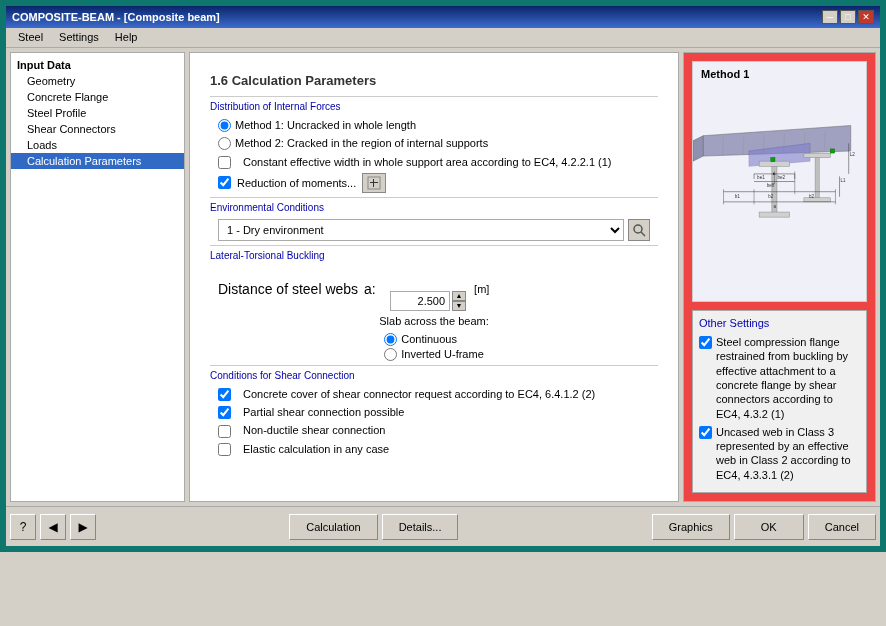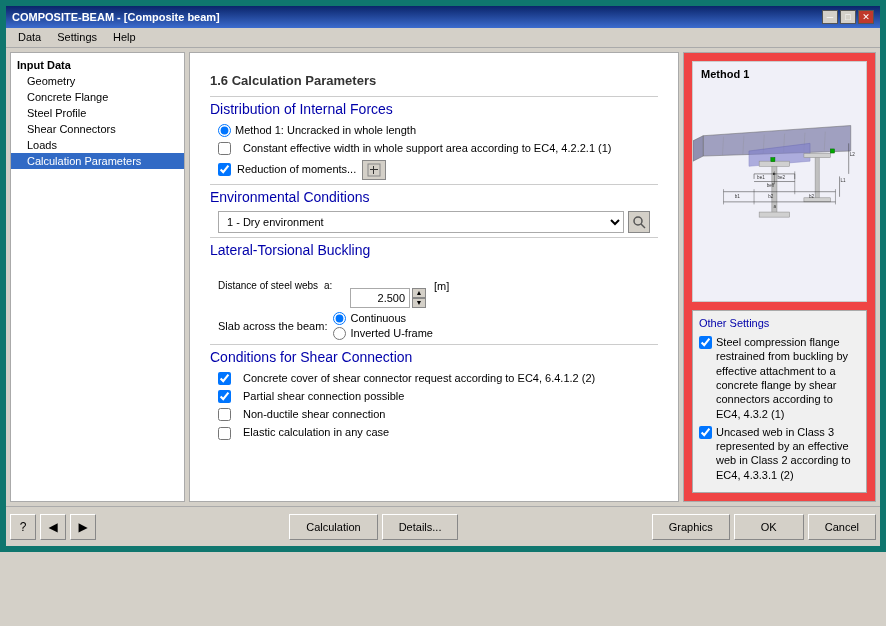--- a/index.html
+++ b/index.html
@@ -24,46 +24,46 @@
 
     .main-panel { flex: 1; display: flex; flex-direction: column; gap: 4px; }
 
     .calc-area { flex: 1; display: flex; gap: 4px; }
 
     .left-panel { width: 490px; background: white; border: 1px solid #aaa; padding: 20px; overflow-y: auto; }
     .right-panel { flex: 1; background: #ef4444; border: 1px solid #aaa; padding: 8px; display: flex; flex-direction: column; gap: 8px; }
 
     .panel-title { font-size: 13px; font-weight: bold; color: #333; margin-bottom: 8px; border-bottom: none; }
 
-    .section-title { font-size: 14px; color: #0000aa; font-weight: normal; margin-bottom: 6px; margin-top: 4px; border-top: 1px solid #ccc; padding-top: 4px; }
+    .section-title { font-size: 10px; color: #0000aa; font-weight: normal; margin-bottom: 6px; margin-top: 4px; border-top: 1px solid #ccc; padding-top: 4px; }
 
     .radio-group { display: flex; flex-direction: column; gap: 4px; margin-left: 8px; }
     .radio-option { display: flex; align-items: flex-start; gap: 4px; }
     .radio-option input[type=radio] { margin-top: 1px; flex-shrink: 0; }
     .radio-label { font-size: 11px; line-height: 1.3; }
 
     .checkbox-row { display: flex; align-items: center; gap: 12px; margin: 4px 8px; }
     .checkbox-row input[type=checkbox] { margin-top: 1px; flex-shrink: 0; }
     .checkbox-label { font-size: 11px; line-height: 1.3; }
 
     .reduction-row { display: flex; align-items: center; gap: 6px; margin: 4px 8px; }
     .reduction-btn { width: 24px; height: 20px; background: #d4d0c8; border: 1px solid #888; cursor: pointer; display: flex; align-items: center; justify-content: center; font-size: 11px; }
 
     .env-row { display: flex; align-items: center; gap: 4px; margin: 4px 8px; }
     .env-select { flex: 1; height: 22px; border: 1px solid #aaa; background: white; font-size: 11px; padding: 0 4px; }
     .env-btn { width: 22px; height: 22px; background: #d4d0c8; border: 1px solid #888; cursor: pointer; display: flex; align-items: center; justify-content: center; }
     .lt-row { display: flex; align-items: center; gap: 6px; margin: 4px 8px; }
-    .lt-label { font-size: 10px; min-width: 80px; }
+    .lt-label { font-size: 14px; min-width: 80px; }
     .lt-input-group { display: flex; align-items: flex-start; gap: 2px; margin-top: 24px; }
     .lt-input { width: 60px; height: 20px; border: 1px solid #aaa; font-size: 11px; padding: 0 4px; text-align: right; }
     .spinner { display: flex; flex-direction: column; }
     .spin-btn { width: 14px; height: 10px; background: #d4d0c8; border: 1px solid #888; cursor: pointer; font-size: 7px; display: flex; align-items: center; justify-content: center; line-height: 1; }
     .lt-unit { font-size: 11px; margin-left: 2px; }
 
-    .slab-row { display: flex; align-items: center; gap: 6px; margin: 4px 8px; }
+    .slab-row { display: flex; align-items: center; gap: 6px; margin: 4px 8px; flex-direction: column; }
     .slab-label { font-size: 11px; min-width: 80px; }
     .slab-radios { display: flex; flex-direction: column; gap: 2px; }
     .slab-radio { display: flex; align-items: center; gap: 4px; font-size: 11px; }
 
     .other-settings { border: 1px solid #aaa; padding: 6px; background: #f0f0f0; }
     .other-title { font-size: 11px; color: #0000aa; margin-bottom: 6px; }
     .other-cb { display: flex; align-items: flex-start; gap: 4px; margin-bottom: 4px; }
     .other-cb input[type=checkbox] { margin-top: 1px; flex-shrink: 0; }
     .other-cb-label { font-size: 11px; line-height: 1.3; }
 
@@ -83,21 +83,21 @@
   <div class="title-bar">
     <span class="title-bar-text">COMPOSITE-BEAM - [Composite beam]</span>
     <div class="title-bar-buttons">
       <div class="title-btn">─</div>
       <div class="title-btn">□</div>
       <div class="title-btn close">✕</div>
     </div>
   </div>
 
   <div class="menu-bar">
-    <div class="menu-item">Data</div>
+    <div class="menu-item">Steel</div>
     <div class="menu-item">Settings</div>
     <div class="menu-item">Help</div>
   </div>
 
   <div class="content">
 
     <div class="sidebar">
       <div class="sidebar-section">Input Data</div>
       <div class="sidebar-item">Geometry</div>
       <div class="sidebar-item">Concrete Flange</div>
@@ -111,20 +111,24 @@
       <div class="calc-area">
 
         <div class="left-panel">
           <div class="panel-title">1.6 Calculation Parameters</div>
 
           <div class="section-title">Distribution of Internal Forces</div>
           <div class="radio-group">
             <div class="radio-option">
               <input type="radio" name="method" checked="" style="">
               <span class="radio-label">Method 1: Uncracked in whole length</span>
+            </div>
+            <div class="radio-option">
+              <input type="radio" name="method" style="">
+              <span class="radio-label">Method 2: Cracked in the region of internal supports</span>
             </div>
           </div>
 
           <div class="checkbox-row">
             <input type="checkbox" style="">
             <span class="checkbox-label">Constant effective width in whole support area according to EC4, 4.2.2.1 (1)</span>
           </div>
 
           <div class="reduction-row">
             <input type="checkbox" checked="" style="">

